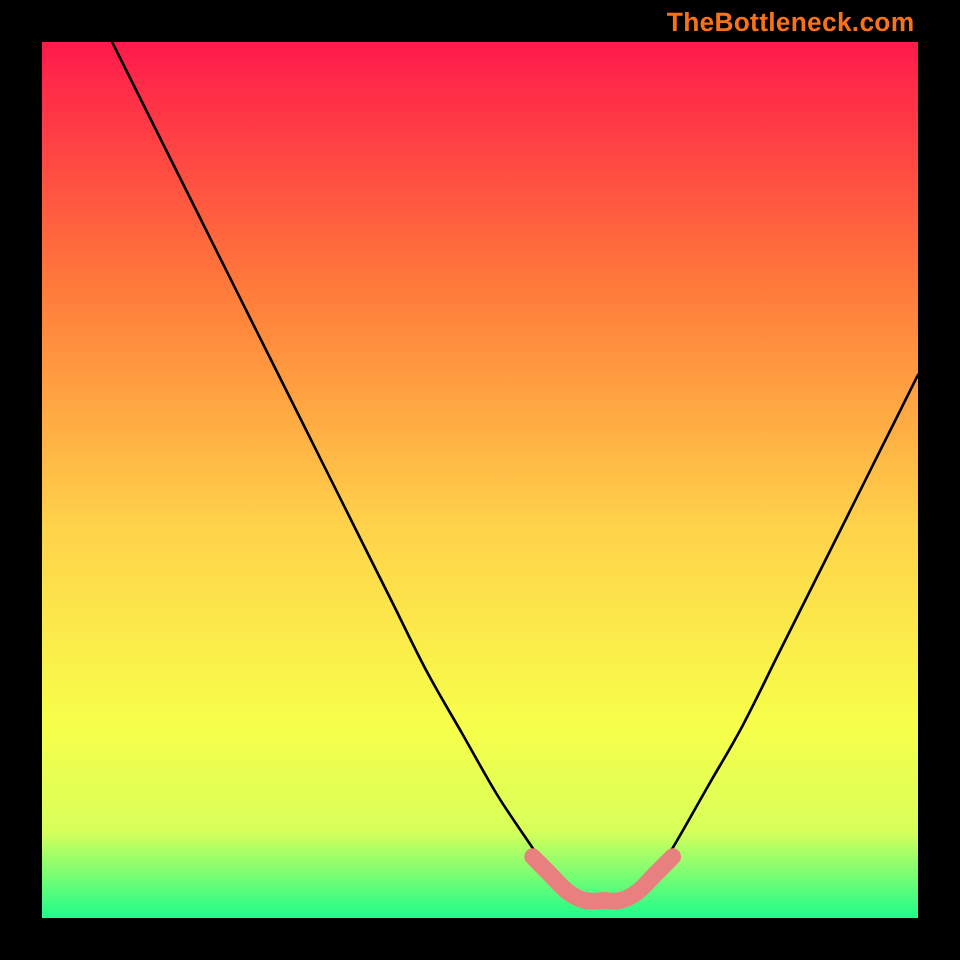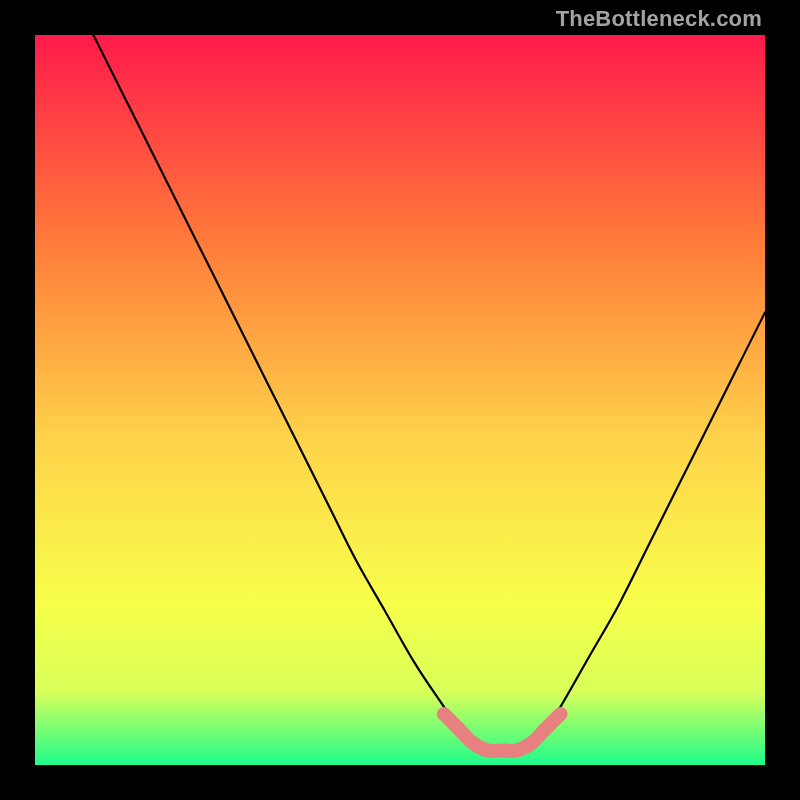--- a/index.html
+++ b/index.html
@@ -23,21 +23,21 @@
     position: absolute;
     left: 0;
     top: 0;
     width: 730px;
     height: 730px;
   }
   .watermark {
     position: absolute;
     top: 6px;
     right: 38px;
-    color: #a3a3a3;
+    color: #f97316;
     font-size: 22px;
     font-weight: 600;
     letter-spacing: 0.2px;
     user-select: none;
   }
   svg {
     display: block;
   }
 </style>
 </head>

